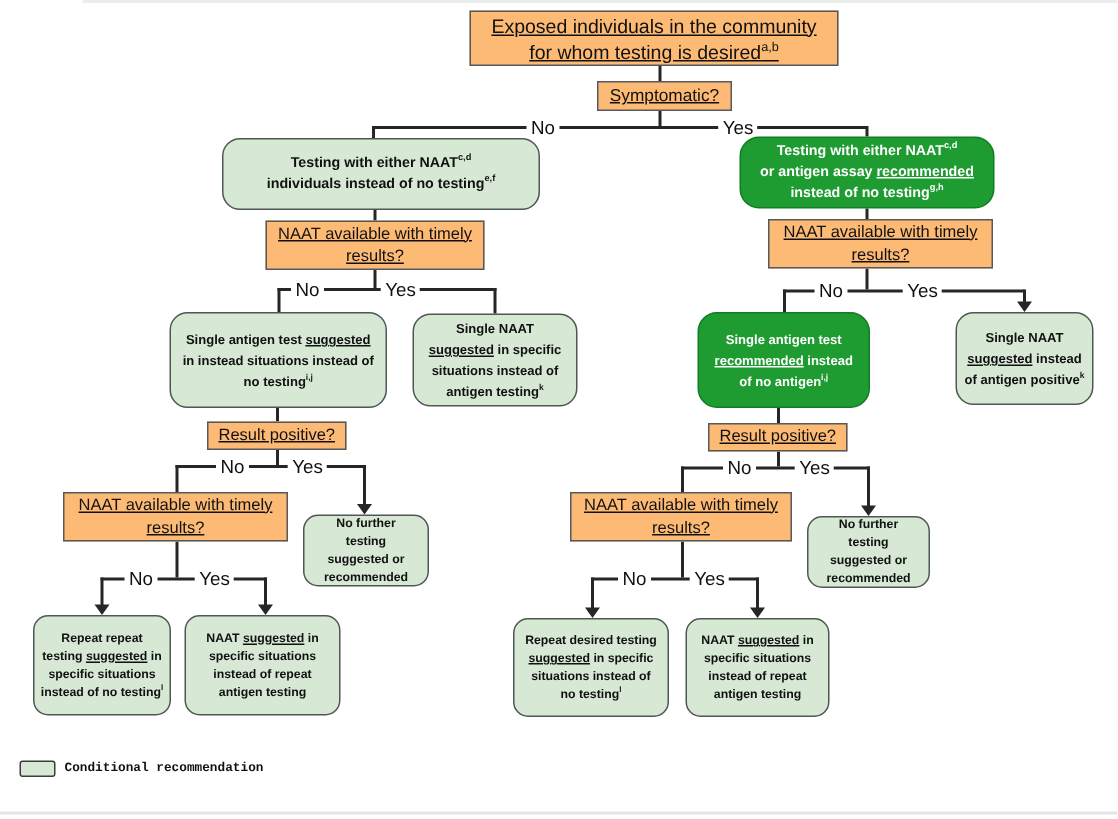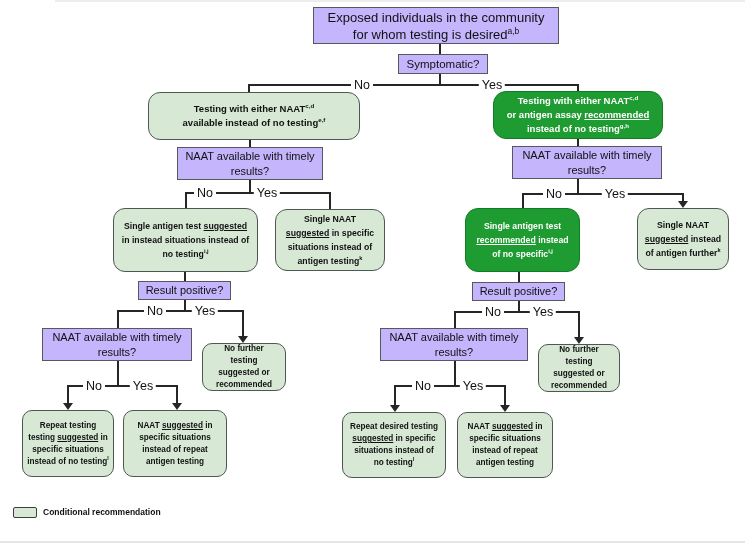--- a/index.html
+++ b/index.html
@@ -1,21 +1,21 @@
 <!DOCTYPE html>
 <html><head>
 <meta charset="utf-8">
 <style>
   html,body{margin:0;padding:0;background:#fff;}
   .canvas{position:relative;width:745px;height:546px;background:#ffffff;
           font-family:"Liberation Sans", sans-serif;color:#111;overflow:hidden;}
   .node{position:absolute;box-sizing:border-box;display:flex;align-items:center;
         justify-content:center;text-align:center;}
   .node > div > div{white-space:nowrap;}
-  .q{background:#c4b5fd;border:1.5px solid #55595e;}
+  .q{background:#fdba74;border:1.5px solid #55595e;text-decoration:underline;}
   .g{background:#d7e9d5;border:1.4px solid #4e5852;border-radius:12px;}
   .sg{background:#1e9b31;border:1.4px solid #107c23;color:#fff;border-radius:13px;}
   .f13{font-size:13px;line-height:17px;}
   .f12{font-size:11.5px;line-height:14px;}
   .fq{font-size:11px;line-height:15px;}
   .fg{font-size:9.5px;font-weight:bold;line-height:14px;}
   .fm{font-size:8.7px;font-weight:bold;line-height:14px;}
   .fs{font-size:8.2px;font-weight:bold;line-height:12px;}
   sup{font-size:0.65em;vertical-align:super;line-height:0;}
   .u{text-decoration:underline;}
@@ -111,21 +111,21 @@
 
   <div class="node q f12" style="left:398px;top:54px;width:90px;height:20px;">
       <div>
         <div><span>Symptomatic?</span></div>
       </div>
     </div>
 
   <div class="node g fg" style="left:148px;top:92px;width:212px;height:48px;">
       <div>
         <div><span>Testing with either NAAT</span><sup>c,d</sup></div>
-        <div><span>available instead of no testing</span><sup>e,f</sup></div>
+        <div><span>individuals instead of no testing</span><sup>e,f</sup></div>
       </div>
     </div>
 
   <div class="node sg fg" style="left:493px;top:91px;width:170px;height:48px;">
       <div>
         <div><span>Testing with either NAAT</span><sup>c,d</sup></div>
         <div><span>or antigen assay </span><span class="u">recommended</span></div>
         <div><span>instead of no testing</span><sup>g,h</sup></div>
       </div>
     </div>
@@ -158,29 +158,29 @@
         <div><span class="u">suggested</span><span> in specific</span></div>
         <div><span>situations instead of</span></div>
         <div><span>antigen testing</span><sup>k</sup></div>
       </div>
     </div>
 
   <div class="node sg fm" style="left:465px;top:208px;width:115px;height:64px;">
       <div>
         <div><span>Single antigen test</span></div>
         <div><span class="u">recommended</span><span> instead</span></div>
-        <div><span>of no specific</span><sup>i,j</sup></div>
+        <div><span>of no antigen</span><sup>i,j</sup></div>
       </div>
     </div>
 
   <div class="node g fm" style="left:637px;top:208px;width:92px;height:62px;">
       <div>
         <div><span>Single NAAT</span></div>
         <div><span class="u">suggested</span><span> instead</span></div>
-        <div><span>of antigen further</span><sup>k</sup></div>
+        <div><span>of antigen positive</span><sup>k</sup></div>
       </div>
     </div>
 
   <div class="node q fq" style="left:138px;top:281px;width:93px;height:19px;">
       <div>
         <div><span>Result positive?</span></div>
       </div>
     </div>
 
   <div class="node q fq" style="left:472px;top:282px;width:93px;height:19px;">
@@ -216,21 +216,21 @@
       <div>
         <div><span>No further</span></div>
         <div><span>testing</span></div>
         <div><span>suggested or</span></div>
         <div><span>recommended</span></div>
       </div>
     </div>
 
   <div class="node g fs" style="left:22px;top:410px;width:92px;height:67px;border-radius:10px;">
       <div>
-        <div><span>Repeat testing</span></div>
+        <div><span>Repeat repeat</span></div>
         <div><span>testing </span><span class="u">suggested</span><span> in</span></div>
         <div><span>specific situations</span></div>
         <div><span>instead of no testing</span><sup>l</sup></div>
       </div>
     </div>
 
   <div class="node g fs" style="left:123px;top:410px;width:104px;height:67px;border-radius:10px;">
       <div>
         <div><span>NAAT </span><span class="u">suggested</span><span> in</span></div>
         <div><span>specific situations</span></div>
@@ -250,20 +250,20 @@
 
   <div class="node g fs" style="left:457px;top:412px;width:96px;height:66px;border-radius:10px;">
       <div>
         <div><span>NAAT </span><span class="u">suggested</span><span> in</span></div>
         <div><span>specific situations</span></div>
         <div><span>instead of repeat</span></div>
         <div><span>antigen testing</span></div>
       </div>
     </div>
 
-  <div class="legend" style="top:505px;">
+  <div class="legend" style="top:505px;font-family:Liberation Mono, monospace;">
     <div class="legrow">
       <span class="sw c"></span>
       <span class="legtxt">Conditional recommendation</span>
     </div>
   </div>
 
 </div>
 
 </body></html>

